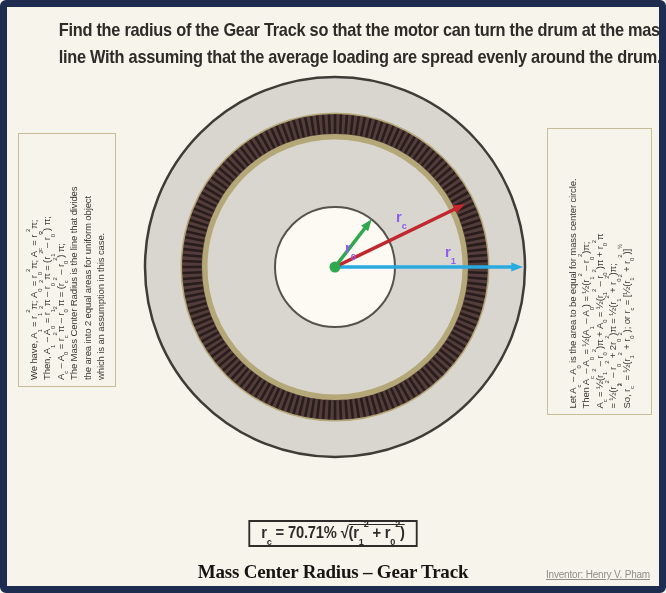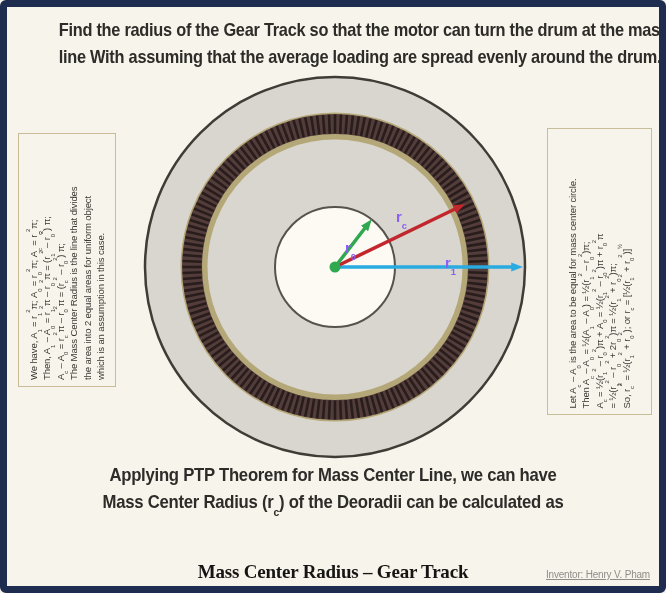--- a/index.html
+++ b/index.html
@@ -246,35 +246,34 @@
       </g>
     <circle cx="335" cy="267" r="60" stroke-width="2" fill="#fcfaf3" stroke="#55534c"></circle>
     <line x1="335" y1="267" x2="512" y2="267" stroke-width="3.5" marker-end="url(#ah-r1)" stroke="#29abe2"></line>
     <line x1="335" y1="267" x2="455" y2="209" stroke-width="3.5" marker-end="url(#ah-rc)" stroke="#c1272d"></line>
     <line x1="335" y1="267" x2="365" y2="228" stroke-width="3.5" marker-end="url(#ah-r0)" stroke="#2fa84f"></line>
     <circle cx="335" cy="267" r="5.5" fill="#2fa84f"></circle>
   </svg>
 
   <span class="r-label" style="left:396px; top:208px;">r<sub>c</sub></span>
   <span class="r-label" style="left:345px; top:239px;">r<sub>0</sub></span>
-  <span class="r-label" style="left:445px; top:254px;">r<sub>1</sub></span>
+  <span class="r-label" style="left:445px; top:243px;">r<sub>1</sub></span>
 
   <div class="vnote" style="left:18px; top:133px; width:96px; height:252px;">
     <div class="rot" style="width:240px;">We have, A<sub>1</sub> = r<sub>1</sub><sup>2</sup>π; A<sub>0</sub> = r<sub>0</sub><sup>2</sup>π; A<sub>c</sub> = r<sub>c</sub><sup>2</sup>π;<br>Then, A<sub>1</sub> – A<sub>0</sub> = r<sub>1</sub><sup>2</sup>π – r<sub>0</sub><sup>2</sup>π = (r<sub>1</sub><sup>2</sup> – r<sub>0</sub><sup>2</sup>) π;<br>A<sub>c</sub> – A<sub>0</sub> = r<sub>c</sub><sup>2</sup>π – r<sub>0</sub><sup>2</sup>π = (r<sub>c</sub><sup>2</sup> – r<sub>0</sub><sup>2</sup>) π;<br>The Mass Center Radius is the line that divides<br>the area into 2 equal areas for uniform object<br>which is an assumption in this case.</div>
   </div>
 
   <div class="vnote" style="left:547px; top:128px; width:103px; height:285px;">
     <div class="rot" style="width:273px;">Let A<sub>c</sub> – A<sub>0</sub> is the area to be equal for mass center circle.<br>Then A<sub>c</sub> – A<sub>0</sub> = ½(A<sub>1</sub> – A<sub>0</sub>) = ½(r<sub>1</sub><sup>2</sup> – r<sub>0</sub><sup>2</sup>)π;<br>A<sub>c</sub> = ½(r<sub>1</sub><sup>2</sup> – r<sub>0</sub><sup>2</sup>)π + A<sub>0</sub> = ½(r<sub>1</sub><sup>2</sup> – r<sub>0</sub><sup>2</sup>)π + r<sub>0</sub><sup>2</sup>π<br>= ½(r<sub>1</sub><sup>2</sup> – r<sub>0</sub><sup>2</sup> + 2r<sub>0</sub><sup>2</sup>)π = ½(r<sub>1</sub><sup>2</sup> + r<sub>0</sub><sup>2</sup>)π;<br>So, r<sub>c</sub><sup>2</sup> = ½(r<sub>1</sub><sup>2</sup> + r<sub>0</sub><sup>2</sup>); or r<sub>c</sub> = [½(r<sub>1</sub><sup>2</sup> + r<sub>0</sub><sup>2</sup>)]<sup>½</sup></div>
   </div>
 
-  <div class="conclusion">
-    <div class="cline">Applying PTP Theorem for Mass Center Line, we can have</div>
-    <div class="cline">Mass Center Radius (r<sub>c</sub>) of the Deoradii can be calculated as</div>
-  </div>
-
+
+  <div class="formula-wrap">
+    <div class="formula-box">r<sub>c</sub> = 70.71% √<span class="ovl">(r<sub>1</sub><sup>2</sup> + r<sub>0</sub><sup>2</sup>)</span></div>
+  </div>
 
   <div class="footer-title">
     <span>Mass Center Radius – Gear Track</span>
   </div>
   <div class="credit">Inventor: Henry V. Pham</div>
 
   <div class="frame"></div>
 </div>
 
 </body></html>

